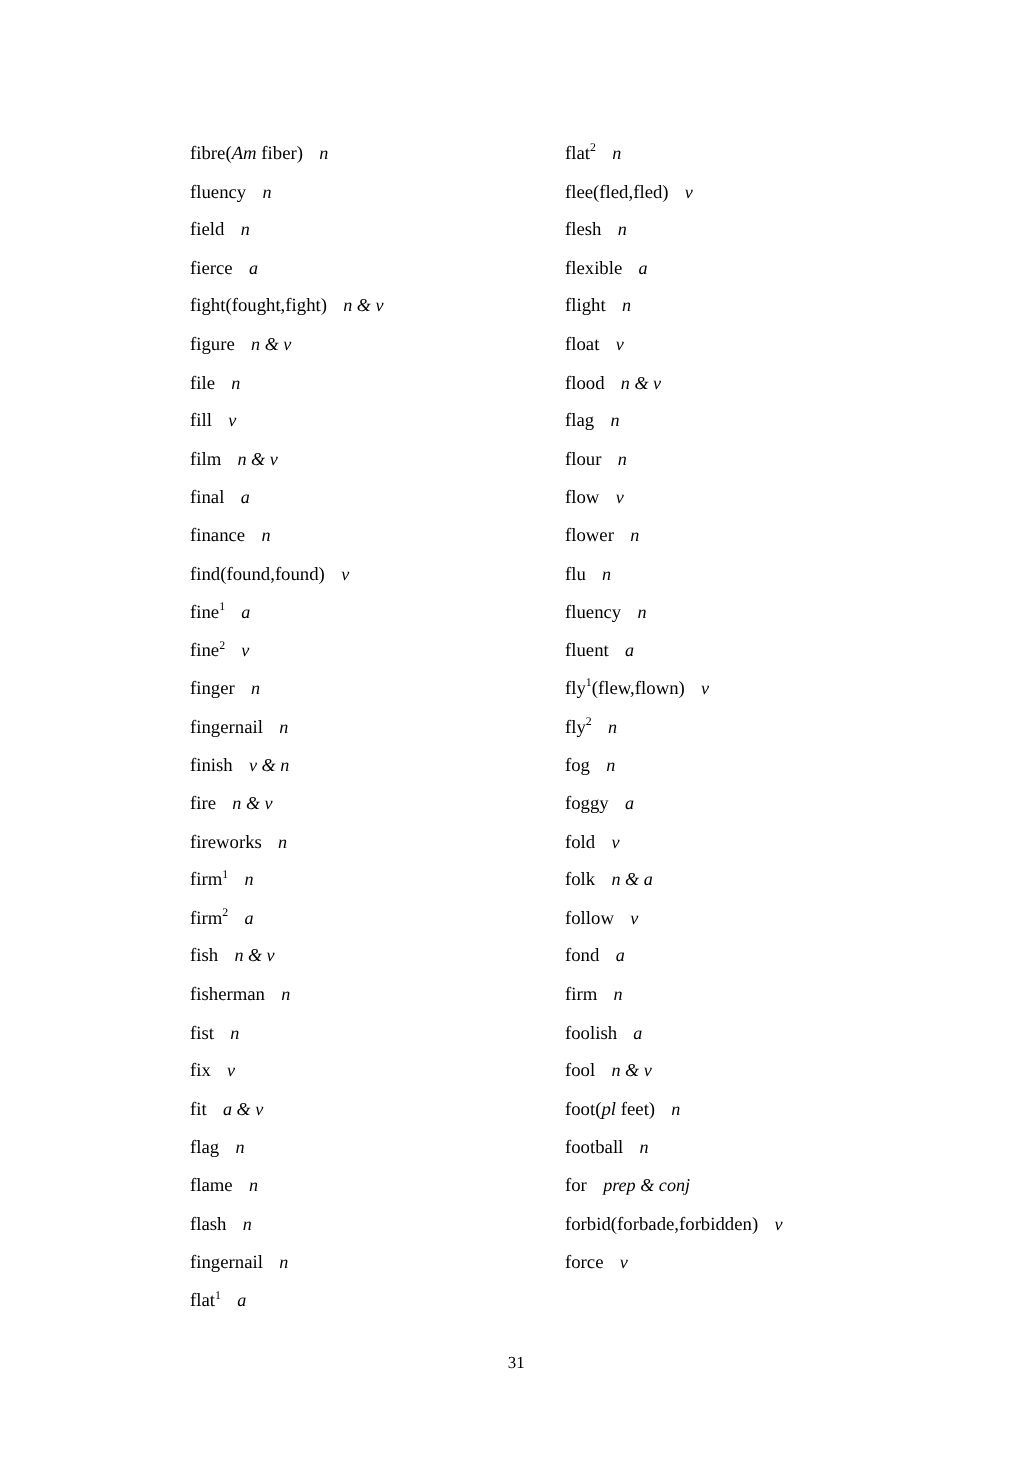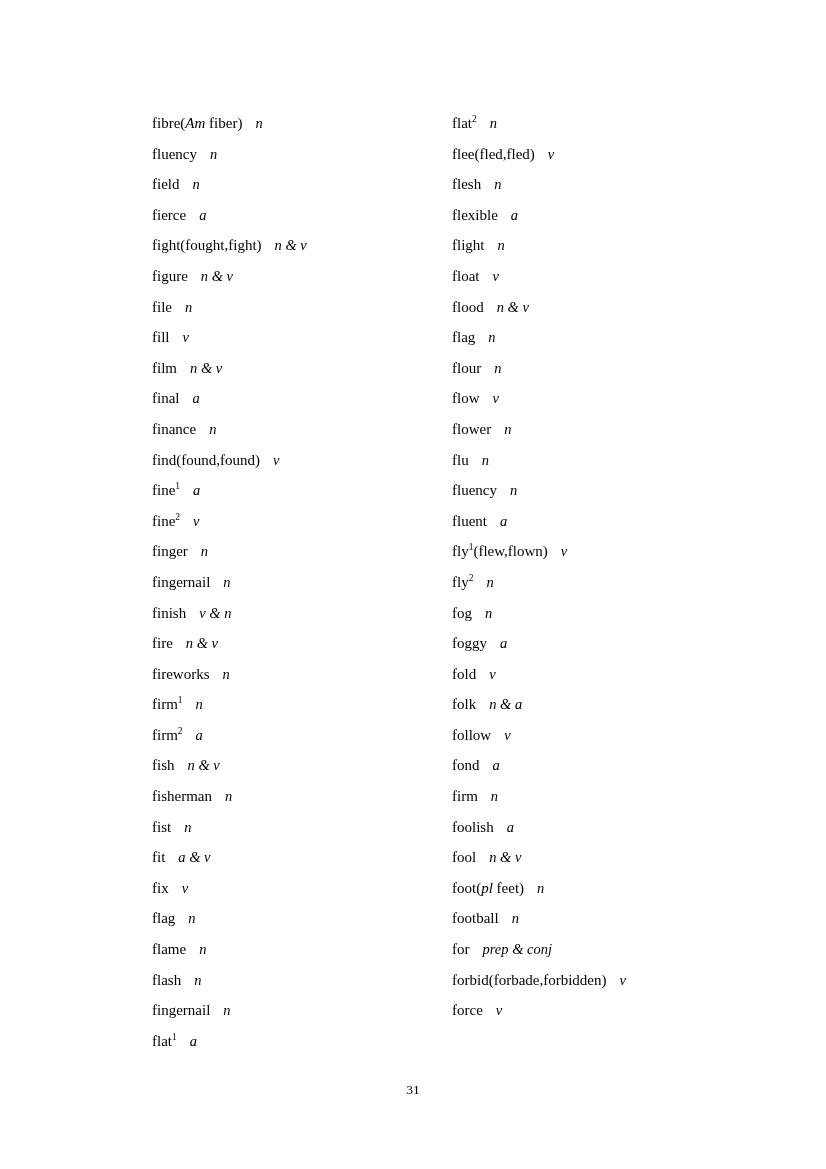--- a/index.html
+++ b/index.html
@@ -93,22 +93,22 @@
         <div class="entry"><span class="word">finger</span><span class="pos">n</span></div>
         <div class="entry"><span class="word">fingernail</span><span class="pos">n</span></div>
         <div class="entry"><span class="word">finish</span><span class="pos">v &amp; n</span></div>
         <div class="entry"><span class="word">fire</span><span class="pos">n &amp; v</span></div>
         <div class="entry"><span class="word">fireworks</span><span class="pos">n</span></div>
         <div class="entry"><span class="word">firm</span><sup>1</sup><span class="pos">n</span></div>
         <div class="entry"><span class="word">firm</span><sup>2</sup><span class="pos">a</span></div>
         <div class="entry"><span class="word">fish</span><span class="pos">n &amp; v</span></div>
         <div class="entry"><span class="word">fisherman</span><span class="pos">n</span></div>
         <div class="entry"><span class="word">fist</span><span class="pos">n</span></div>
+        <div class="entry"><span class="word">fix</span><span class="pos">v</span></div>
         <div class="entry"><span class="word">fit</span><span class="pos">a &amp; v</span></div>
-        <div class="entry"><span class="word">fix</span><span class="pos">v</span></div>
         <div class="entry"><span class="word">flag</span><span class="pos">n</span></div>
         <div class="entry"><span class="word">flame</span><span class="pos">n</span></div>
         <div class="entry"><span class="word">flash</span><span class="pos">n</span></div>
         <div class="entry"><span class="word">fingernail</span><span class="pos">n</span></div>
         <div class="entry"><span class="word">flat</span><sup>1</sup><span class="pos">a</span></div>
       </div>
     <div class="column right">
         <div class="entry"><span class="word">flat</span><sup>2</sup><span class="pos">n</span></div>
         <div class="entry"><span class="word">flee(fled,fled)</span><span class="pos">v</span></div>
         <div class="entry"><span class="word">flesh</span><span class="pos">n</span></div>

